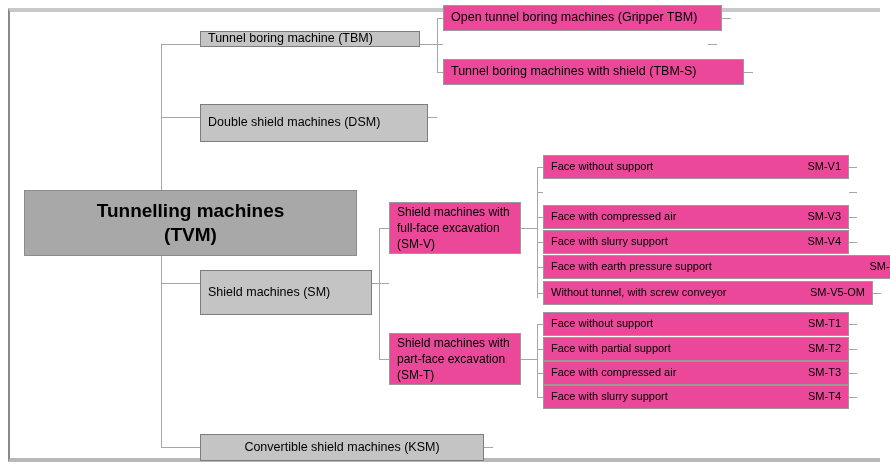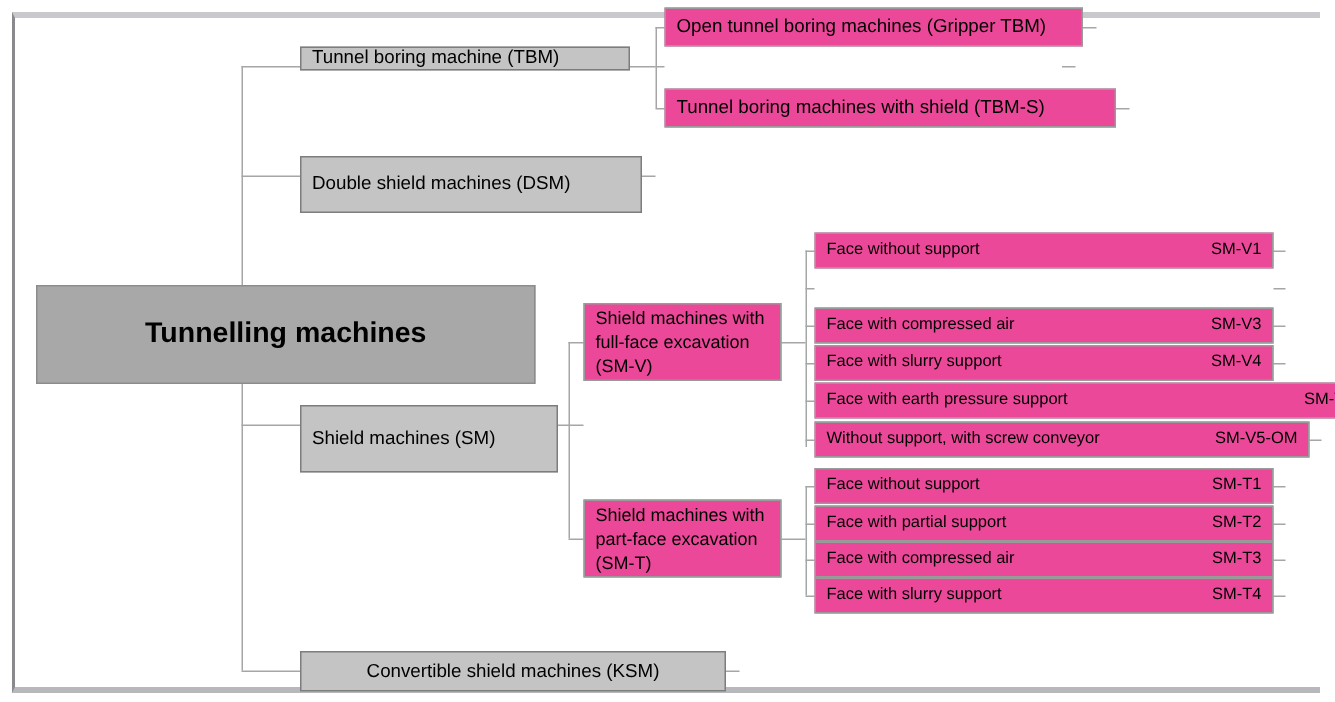--- a/index.html
+++ b/index.html
@@ -149,20 +149,21 @@
   <div class="line h" style="left:849px; top:324px; width:8px;"></div>
   <div class="line h" style="left:849px; top:349px; width:8px;"></div>
   <div class="line h" style="left:849px; top:373px; width:8px;"></div>
   <div class="line h" style="left:849px; top:397px; width:8px;"></div>
 
   <div class="line h" style="left:484px; top:447px; width:9px;"></div>
 
   <div class="node root" style="left:24px; top:190px; width:333px; height:66px;">
     <div>
       <span>Tunnelling machines</span>
+      <span class="root-line2">(TVM)</span>
     </div>
   </div>
 
   <div class="node gray" style="left:200px; top:31px; width:220px; height:16px;">
     <span>Tunnel boring machine (TBM)</span>
   </div>
 
   <div class="node gray" style="left:200px; top:104px; width:228px; height:38px;">
     <span>Double shield machines (DSM)</span>
   </div>
@@ -199,21 +200,21 @@
   </div>
   <div class="node leaf" style="left:543px; top:230px; width:306px; height:24px;">
     <span class="lbl">Face with slurry support</span>
     <span class="code">SM-V4</span>
   </div>
   <div class="node leaf" style="left:543px; top:255px; width:368px; height:24px;">
     <span class="lbl">Face with earth pressure support</span>
     <span class="code">SM-V5</span>
   </div>
   <div class="node leaf" style="left:543px; top:281px; width:330px; height:24px;">
-    <span class="lbl">Without support, with screw conveyor</span>
+    <span class="lbl">Without tunnel, with screw conveyor</span>
     <span class="code">SM-V5-OM</span>
   </div>
 
   <div class="node leaf" style="left:543px; top:312px; width:306px; height:24px;">
     <span class="lbl">Face without support</span>
     <span class="code">SM-T1</span>
   </div>
   <div class="node leaf" style="left:543px; top:337px; width:306px; height:24px;">
     <span class="lbl">Face with partial support</span>
     <span class="code">SM-T2</span>

